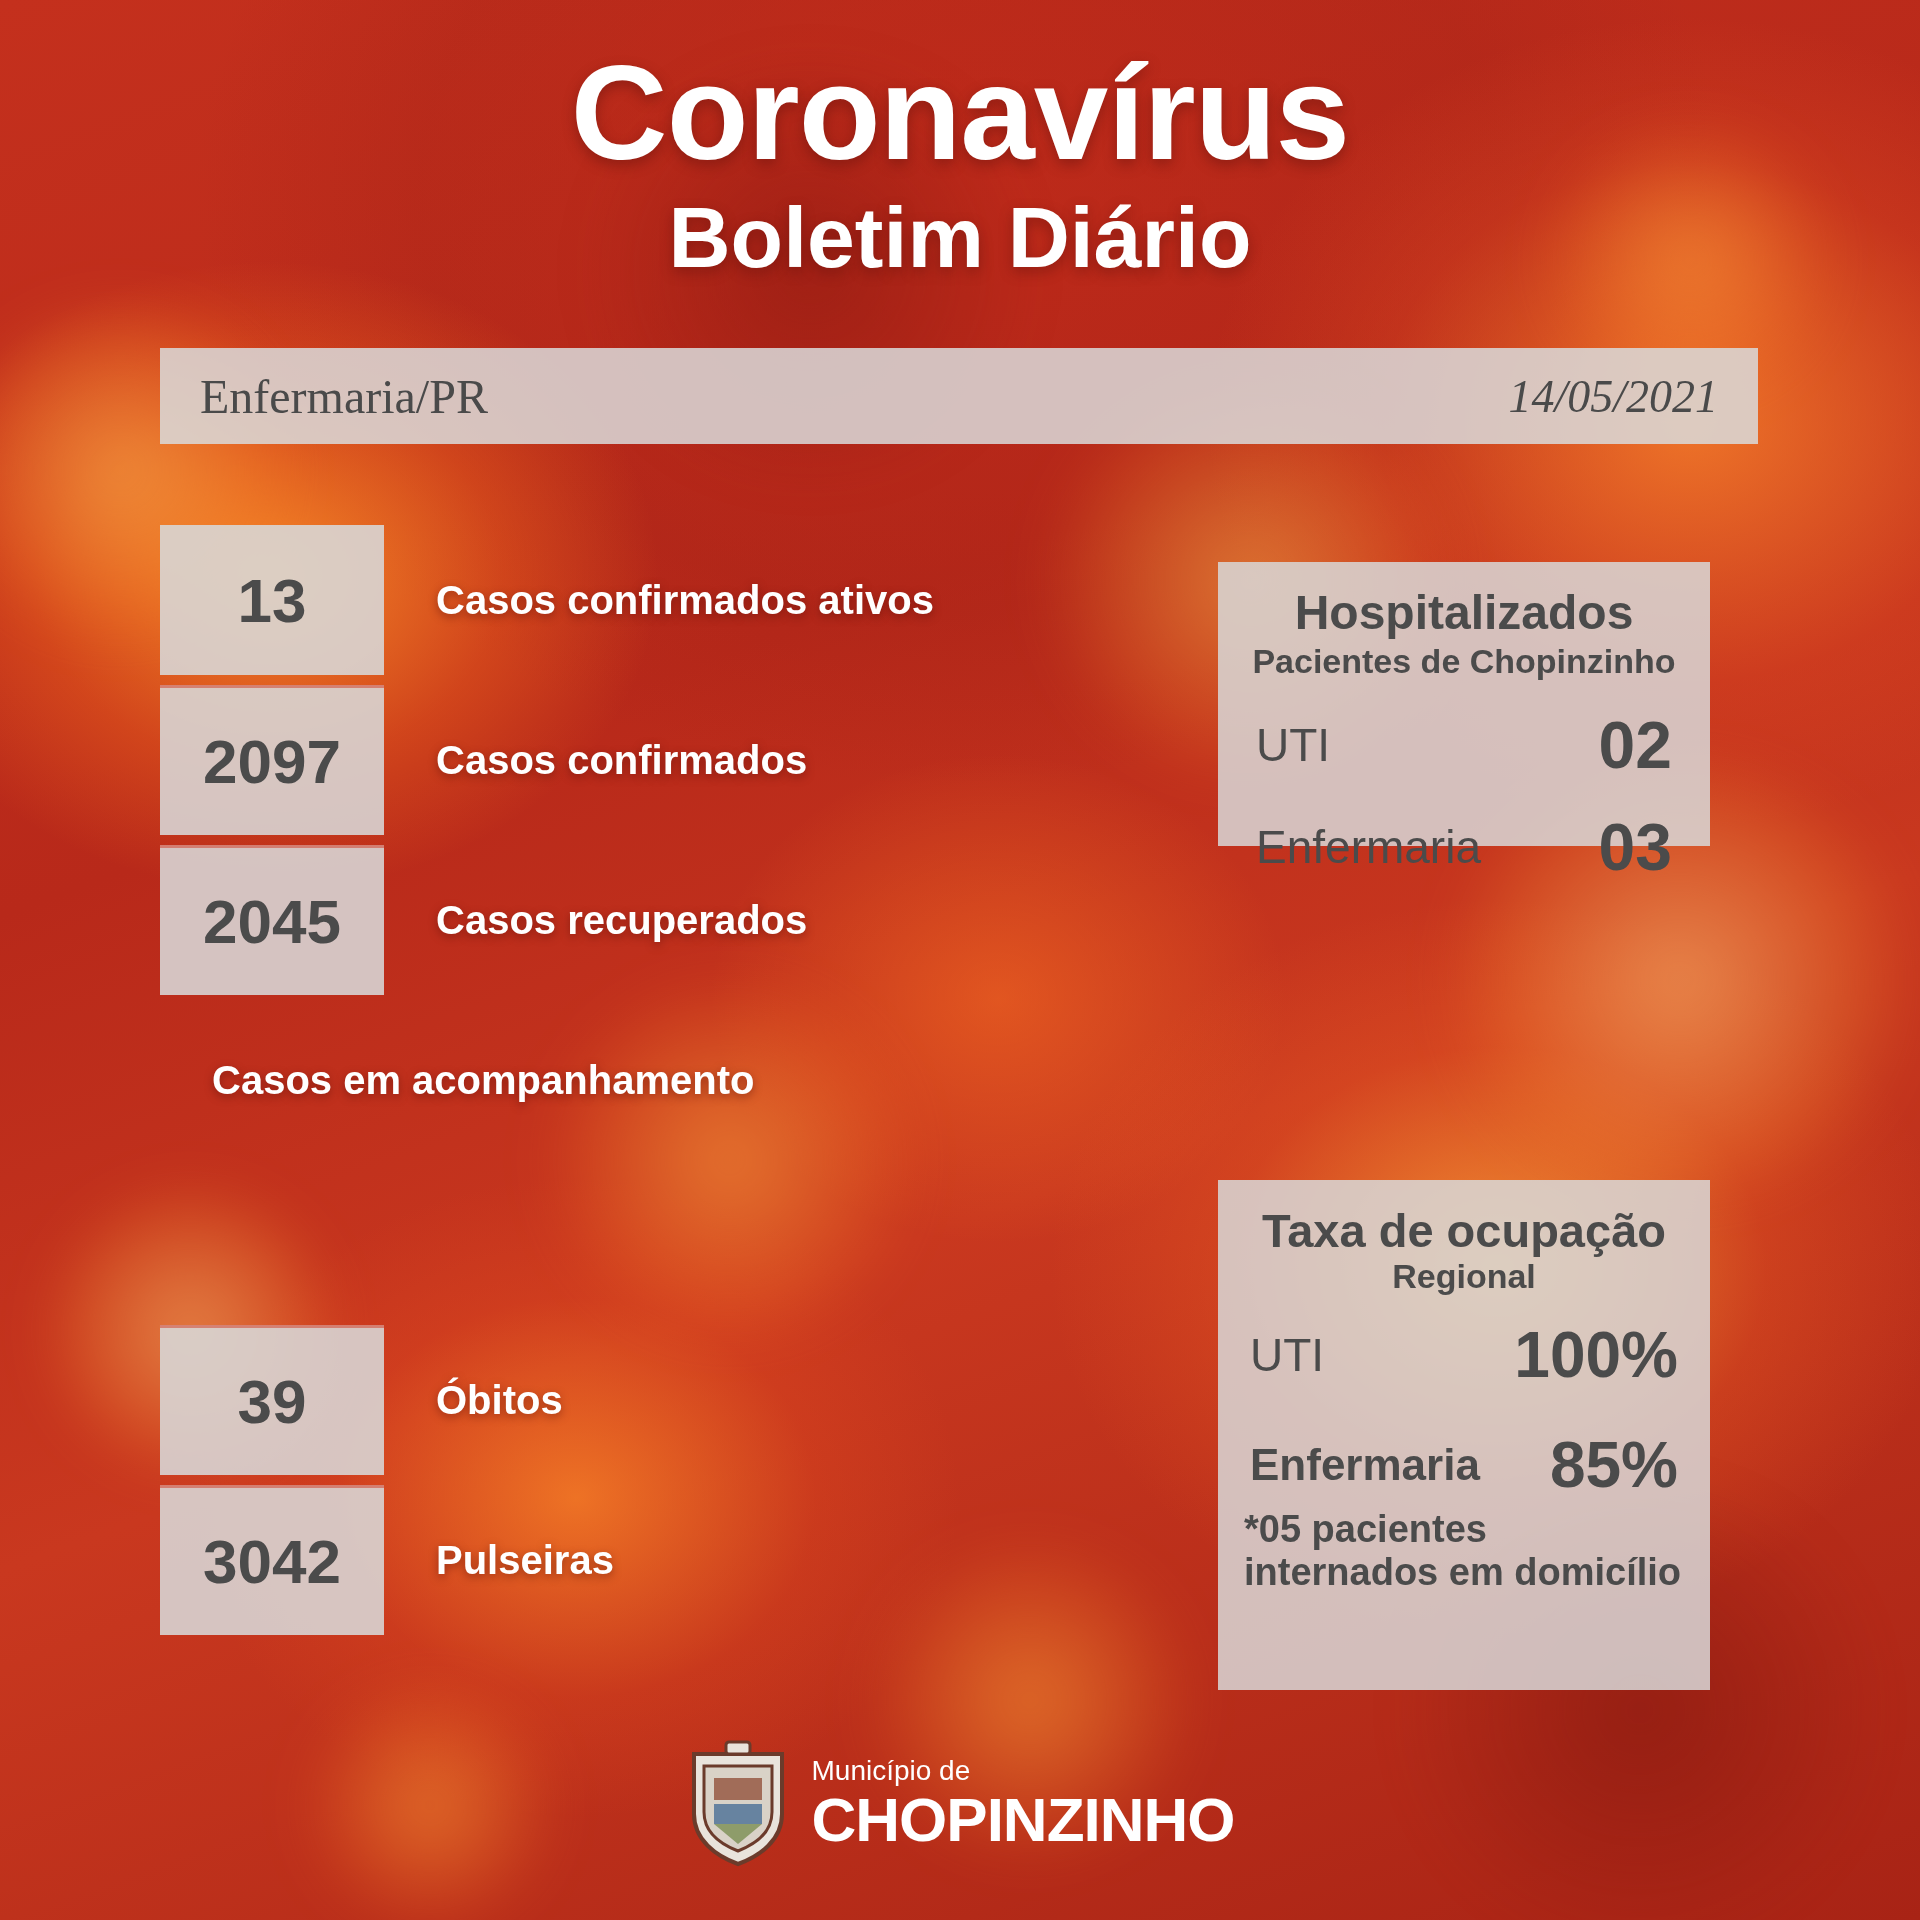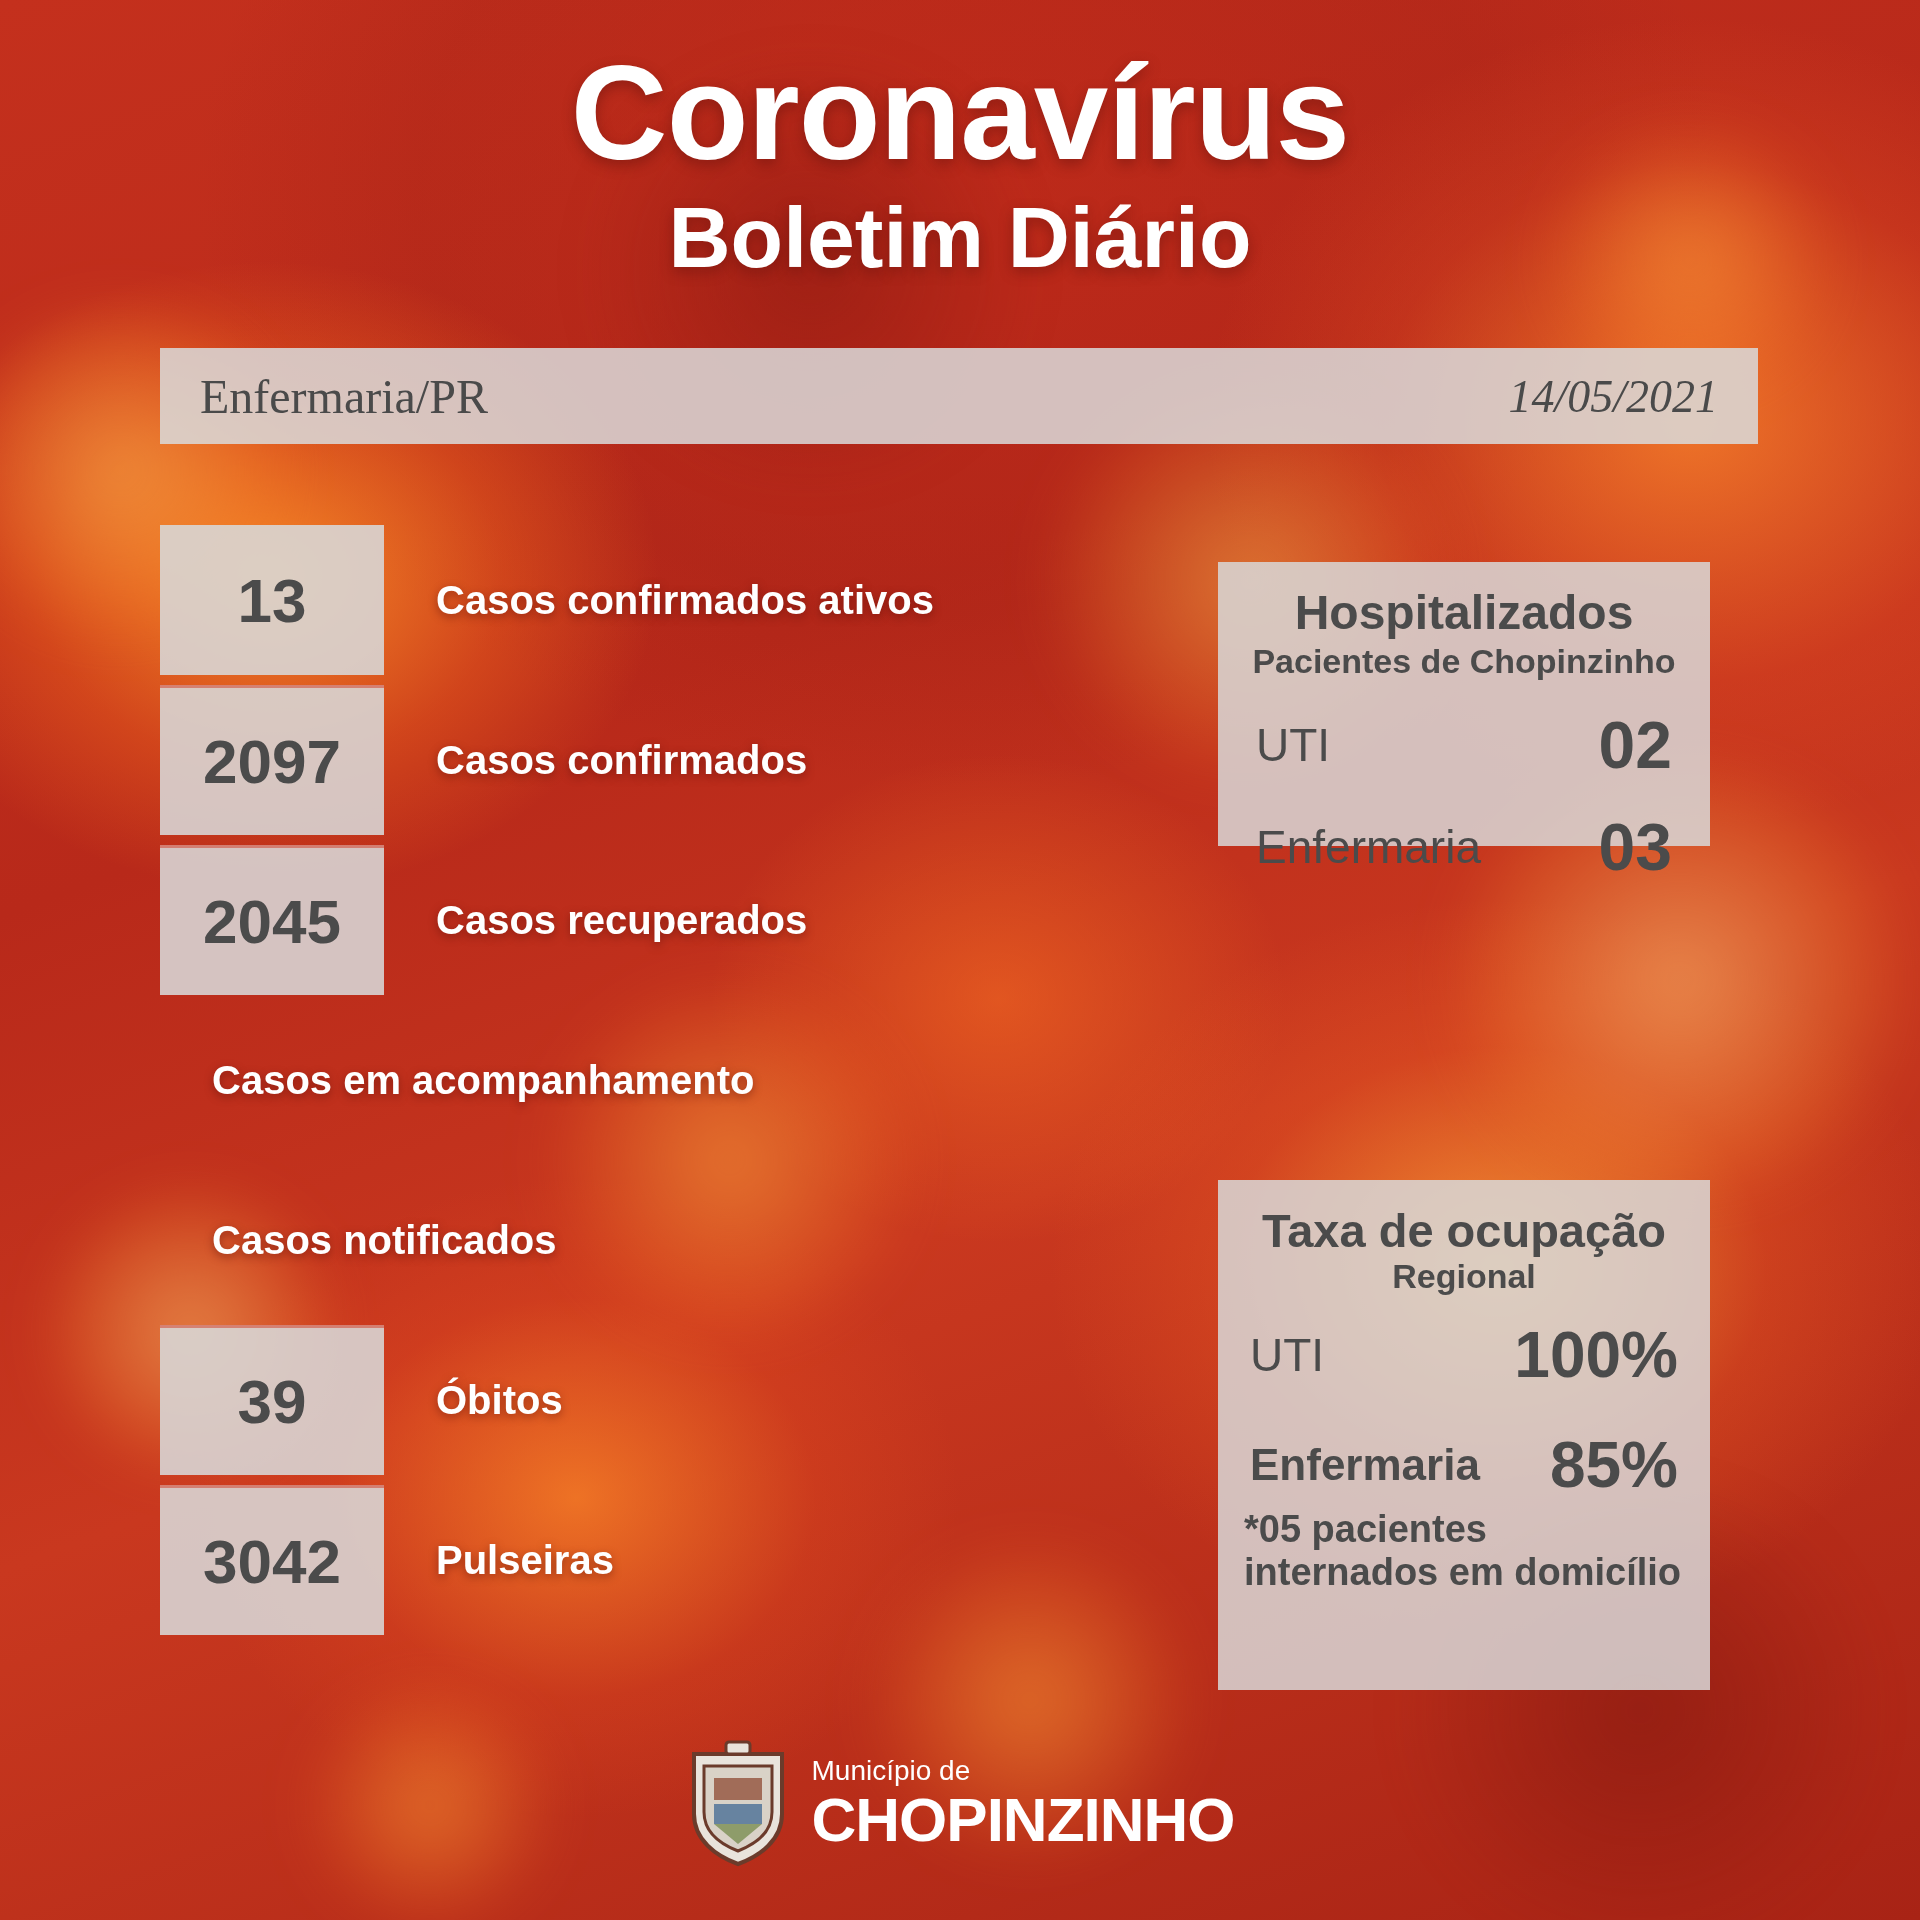--- a/index.html
+++ b/index.html
@@ -301,21 +301,20 @@
     <div class="stat-row">
       <div class="stat-number">2045</div>
       <div class="stat-label">Casos recuperados</div>
     </div>
 
     <div class="stat-row">
       <div class="stat-label">Casos em acompanhamento</div>
     </div>
 
     <div class="stat-row">
-      <div class="stat-label">Casos notificados</div>
     </div>
 
     <div class="stat-row">
       <div class="stat-number">39</div>
       <div class="stat-label">Óbitos</div>
     </div>
 
     <div class="stat-row">
       <div class="stat-number">3042</div>
       <div class="stat-label">Pulseiras</div>

